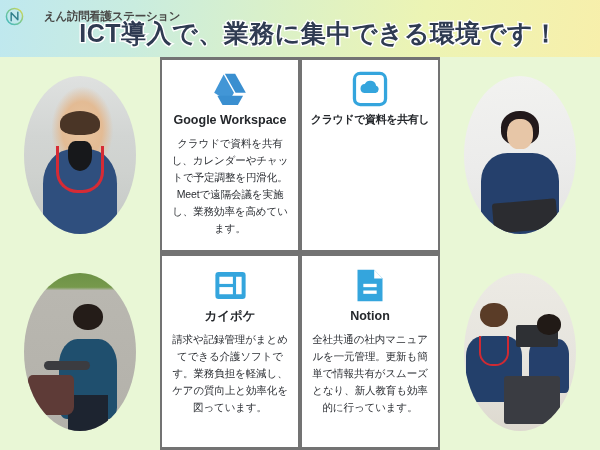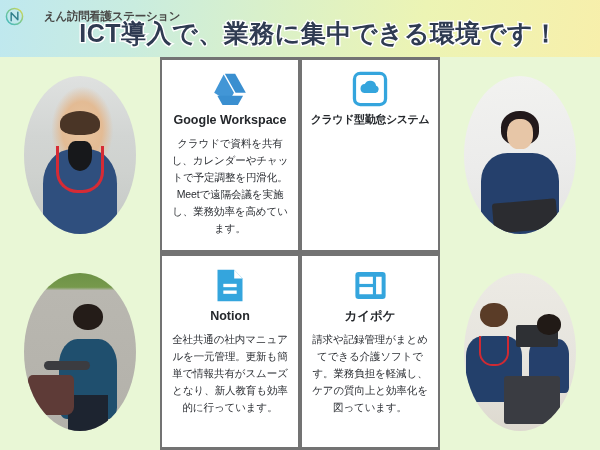--- a/index.html
+++ b/index.html
@@ -399,69 +399,69 @@
     </div>
 
     <div class="card-cell">
       <div class="card">
         <div class="card-icon">
           <svg class="icon-svg" viewBox="0 0 44 44" width="36" height="36" aria-hidden="true">
             <rect x="3" y="3" width="38" height="38" rx="7" ry="7" fill="none" stroke="#34a5dd" stroke-width="4"></rect>
             <path d="M15 27 a5.6 5.6 0 0 1 0.6 -11.1 a7.4 7.4 0 0 1 13.9 2.1 a4.7 4.7 0 0 1 -0.6 9 Z" fill="#34a5dd"></path>
           </svg>
         </div>
-        <div class="card-title sm">クラウド型勤怠システム</div>
+        <div class="card-title sm">クラウドで資料を共有し</div>
       </div>
     </div>
 
     <div class="photo-cell">
       <div class="oval ph2">
         <span class="face"></span>
         <span class="tablet"></span>
       </div>
     </div>
 
     <div class="photo-cell">
       <div class="oval ph3">
         <span class="legs"></span>
         <span class="handle"></span>
         <span class="basket"></span>
+      </div>
+    </div>
+
+    <div class="card-cell">
+      <div class="card">
+        <div class="card-icon">
+          <svg class="icon-svg" viewBox="0 0 44 44" width="35" height="35" aria-hidden="true">
+            <rect x="3" y="5" width="38" height="34" rx="4" ry="4" fill="#34a5dd"></rect>
+            <rect x="8" y="11" width="17" height="9" fill="#ffffff"></rect>
+            <rect x="8" y="24" width="17" height="9" fill="#ffffff"></rect>
+            <rect x="29" y="11" width="7" height="22" fill="#ffffff"></rect>
+          </svg>
+        </div>
+        <div class="card-title">カイポケ</div>
+        <div class="card-body">請求や記録管理がまとめてできる介護ソフトです。業務負担を軽減し、ケアの質向上と効率化を図っています。</div>
       </div>
     </div>
 
     <div class="card-cell">
       <div class="card">
         <div class="card-icon">
           <svg class="icon-svg" viewBox="0 0 36 44" width="30" height="37" aria-hidden="true">
             <path d="M3 3 L23 3 L33 13.5 L33 41 L3 41 Z" fill="#34a5dd"></path>
             <path d="M23 3 L23 13.5 L33 13.5 Z" fill="#ffffff"></path>
             <rect x="10" y="20" width="16" height="4" fill="#ffffff"></rect>
             <rect x="10" y="28" width="16" height="4" fill="#ffffff"></rect>
           </svg>
         </div>
         <div class="card-title">Notion</div>
         <div class="card-body">全社共通の社内マニュアルを一元管理。更新も簡単で情報共有がスムーズとなり、新人教育も効率的に行っています。</div>
       </div>
     </div>
 
-    <div class="card-cell">
-      <div class="card">
-        <div class="card-icon">
-          <svg class="icon-svg" viewBox="0 0 44 44" width="35" height="35" aria-hidden="true">
-            <rect x="3" y="5" width="38" height="34" rx="4" ry="4" fill="#34a5dd"></rect>
-            <rect x="8" y="11" width="17" height="9" fill="#ffffff"></rect>
-            <rect x="8" y="24" width="17" height="9" fill="#ffffff"></rect>
-            <rect x="29" y="11" width="7" height="22" fill="#ffffff"></rect>
-          </svg>
-        </div>
-        <div class="card-title">カイポケ</div>
-        <div class="card-body">請求や記録管理がまとめてできる介護ソフトです。業務負担を軽減し、ケアの質向上と効率化を図っています。</div>
-      </div>
-    </div>
-
     <div class="photo-cell">
       <div class="oval ph4">
         <span class="printer"></span>
         <span class="p2"></span>
         <span class="p2h"></span>
         <span class="lanyard2"></span>
         <span class="laptop"></span>
       </div>
     </div>
 

